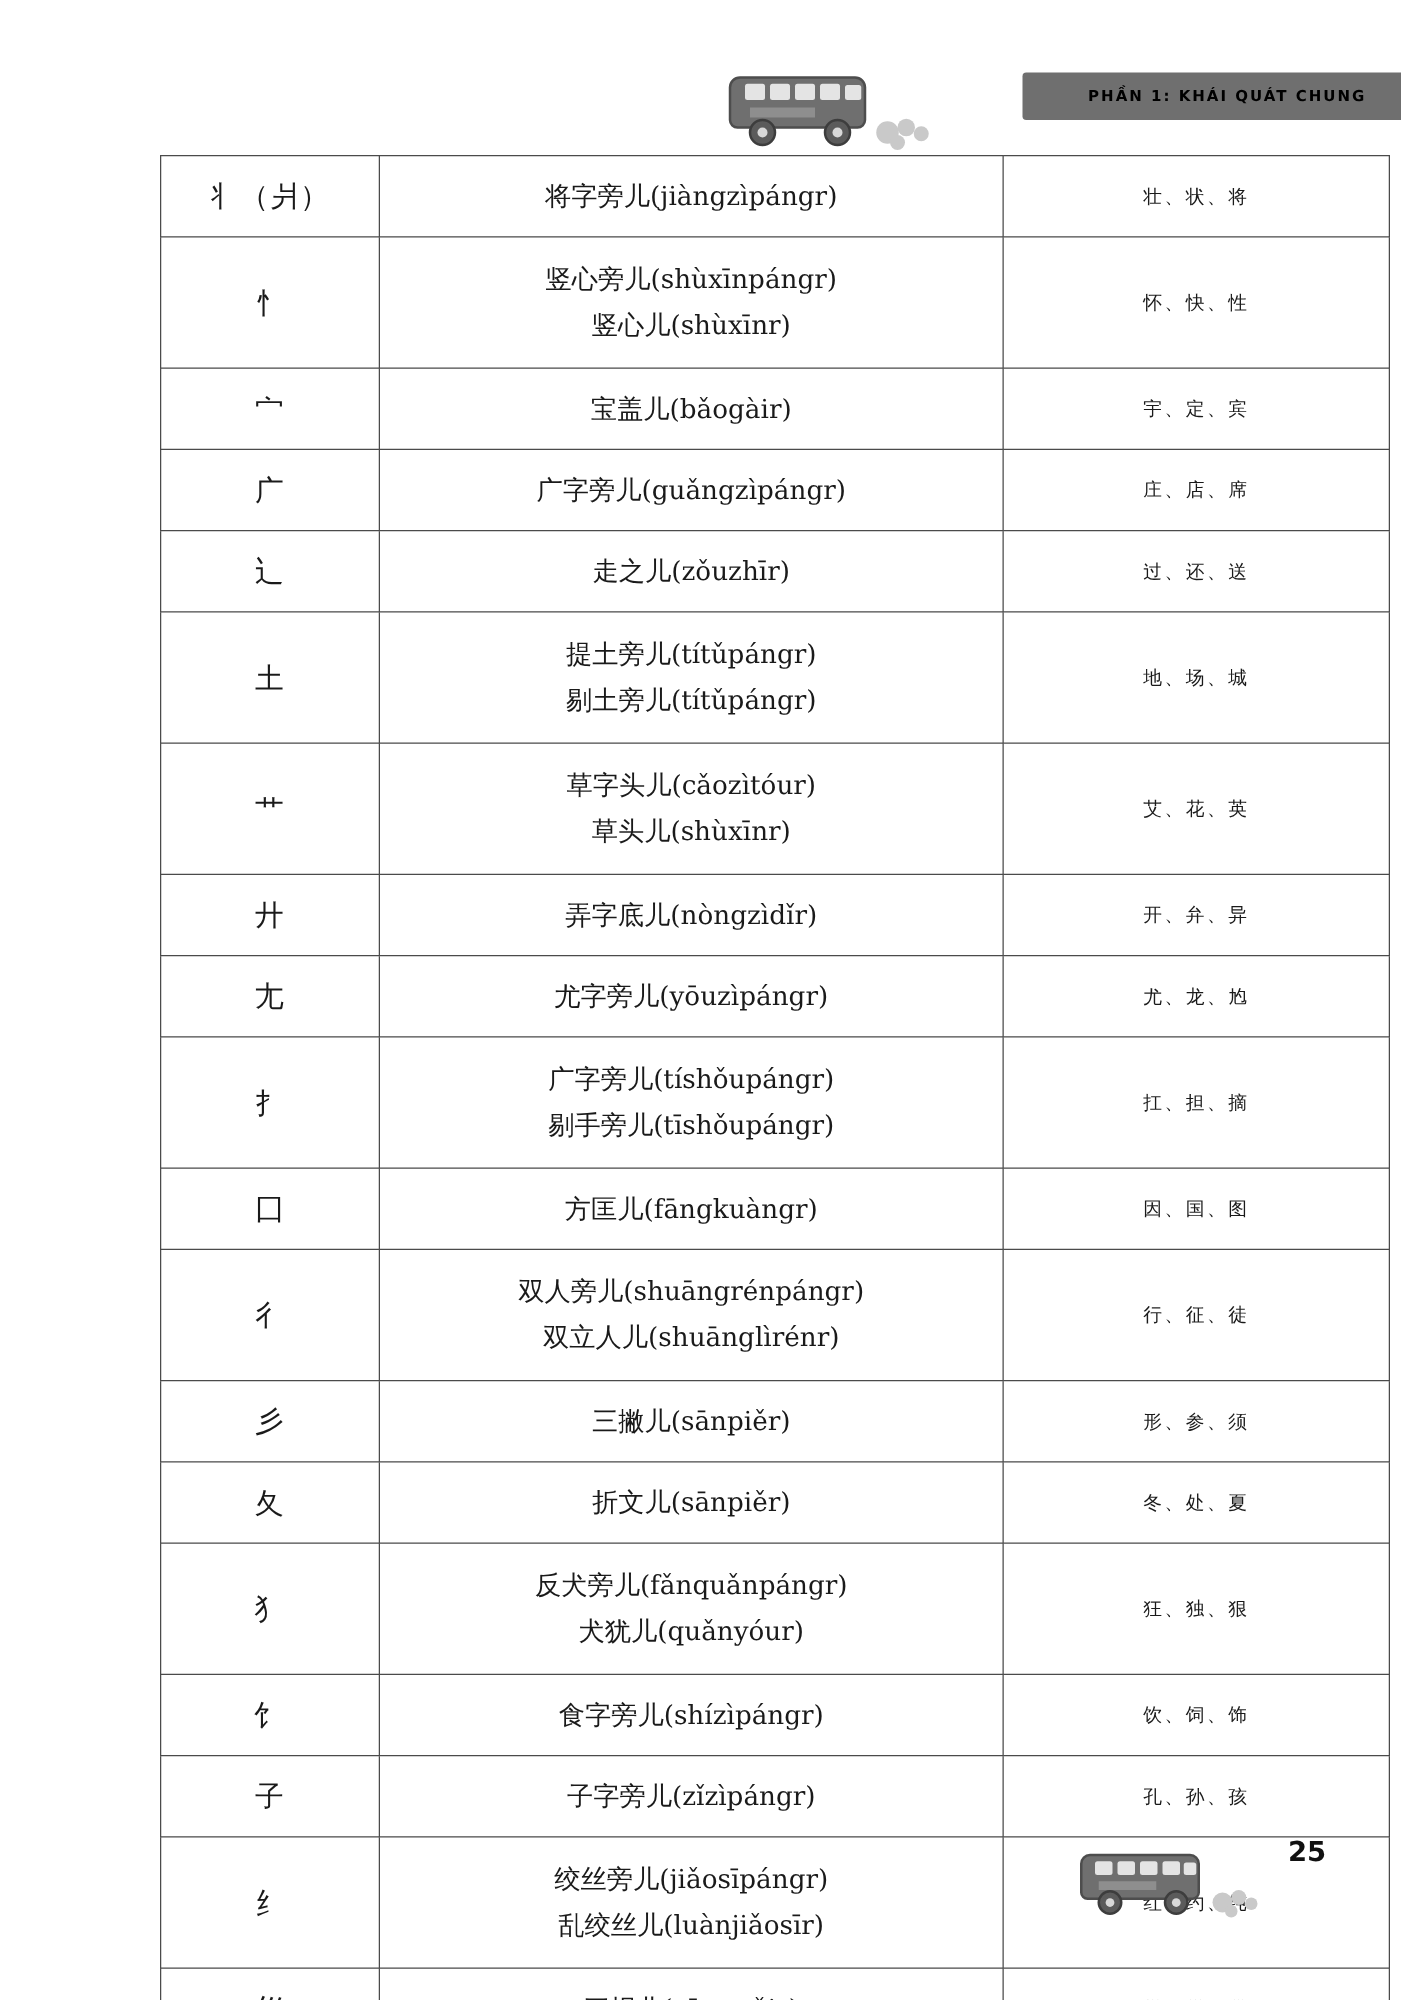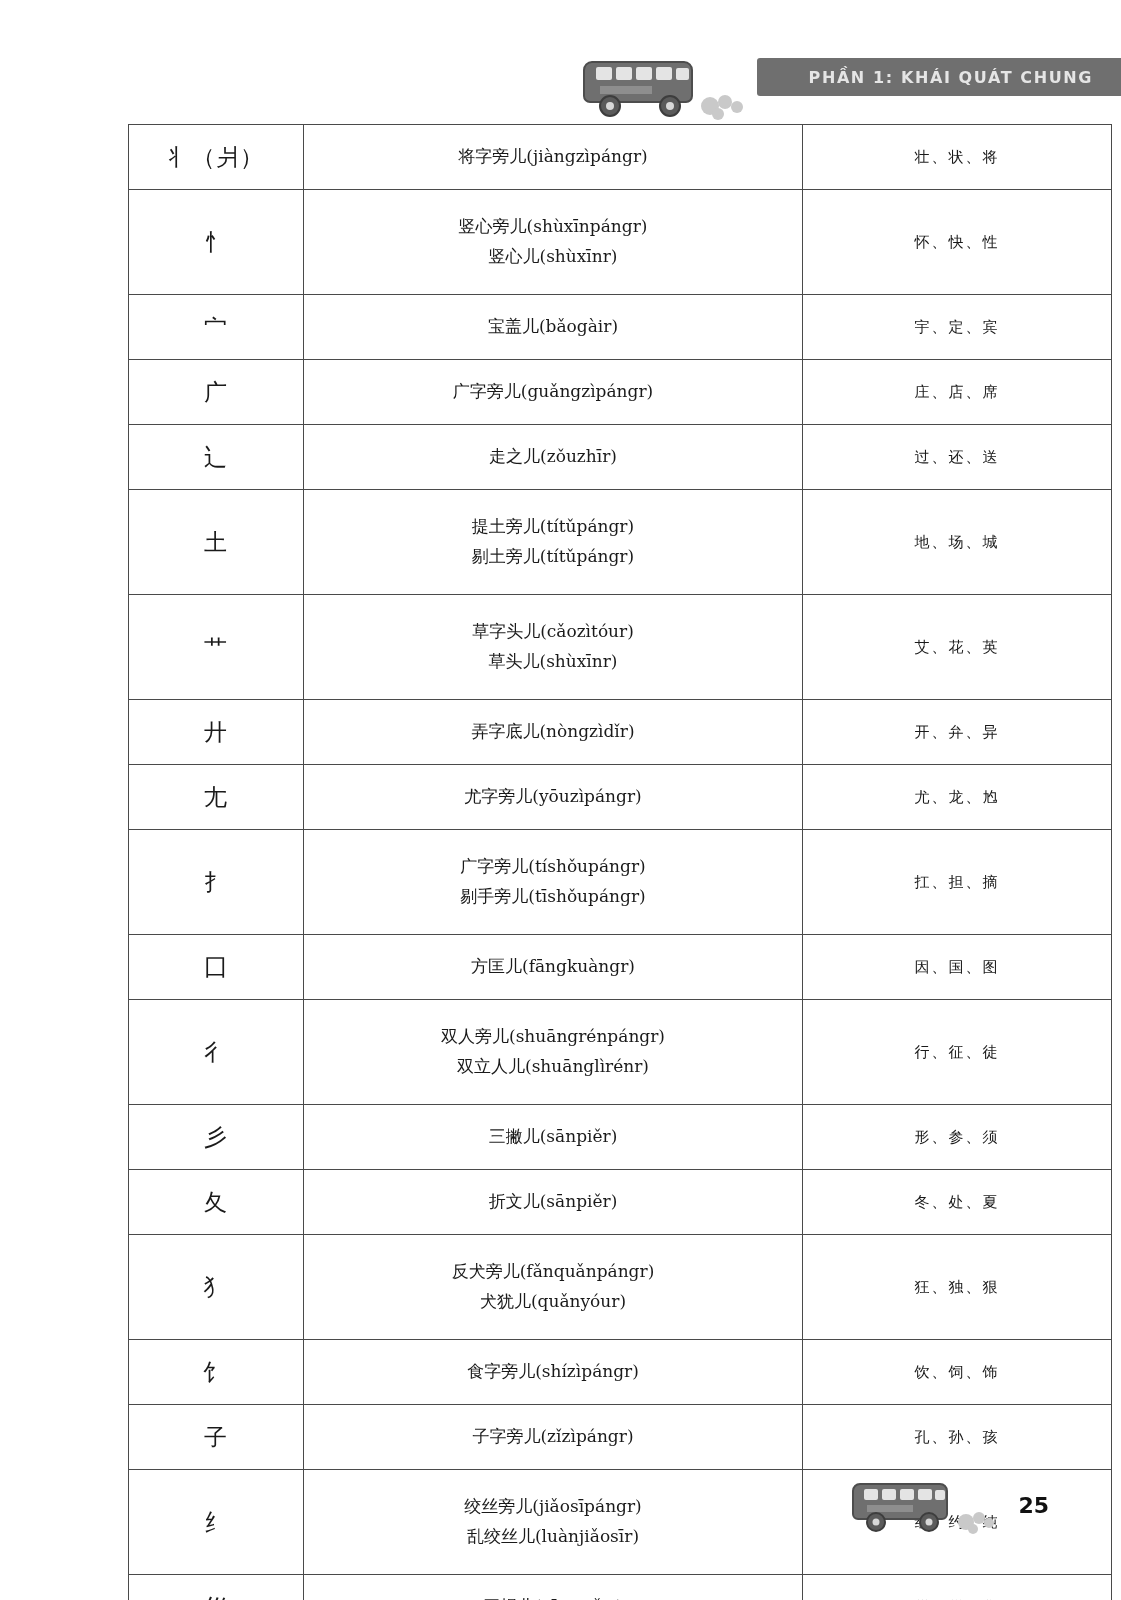--- a/index.html
+++ b/index.html
@@ -29,24 +29,24 @@
     right: 0;
     top: 28px;
     height: 38px;
     background: #6f6f6f;
     border-radius: 3px 0 0 3px;
     padding: 0 28px 0 52px;
     display: flex;
     align-items: center;
   }
   .header-title {
-    color: #e5e5e5;
+    color: #000000;
     font-family: "DejaVu Sans", sans-serif;
     font-weight: bold;
-    font-size: 16px;
+    font-size: 12px;
     letter-spacing: 1.6px;
     white-space: nowrap;
   }
   .bus {
     position: absolute;
     left: 580px;
     top: 14px;
   }
 
   
@@ -68,44 +68,44 @@
     padding: 6px 19px;
   }
   td.col-radical {
     width: 136px;
     font-size: 23px;
     font-family: "DejaVu Sans", sans-serif;
     letter-spacing: 1px;
   }
   td.col-name {
     width: 460px;
-    font-size: 17px;
+    font-size: 21px;
     line-height: 1.75;
     font-family: "DejaVu Serif", serif;
   }
   td.col-examples {
     width: 270px;
     font-size: 15px;
     letter-spacing: 2px;
     font-family: "DejaVu Serif", serif;
   }
   .name-line {
     display: block;
     white-space: nowrap;
   }
   .row-1line td { height: 52px; }
   .row-2line td { height: 92px; }
 
   
   .footer {
     position: absolute;
     bottom: 60px;
-    right: 72px;
+    right: 60px;
     display: flex;
-    align-items: center;
+    align-items: flex-start;
     gap: 18px;
   }
   .page-number {
     font-family: "DejaVu Sans", sans-serif;
     font-weight: bold;
     font-size: 22px;
     color: #111111;
   }
 </style>
 </head>

